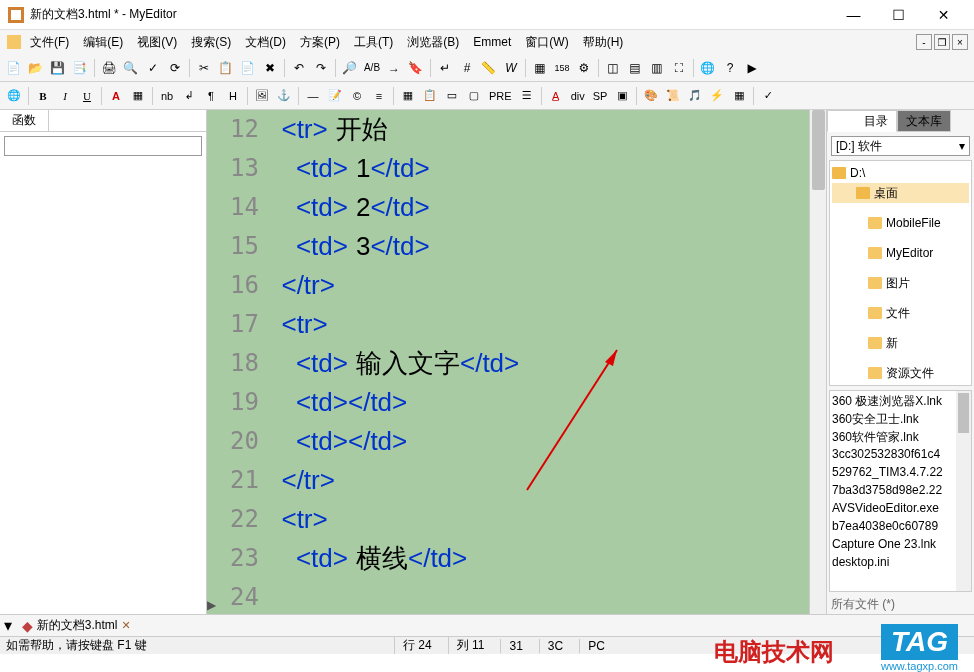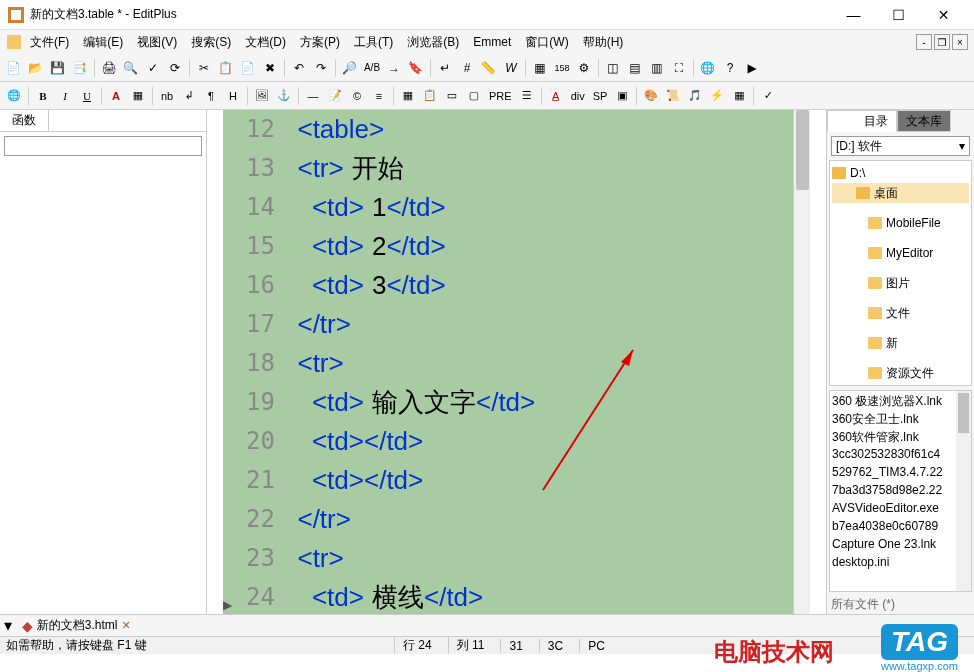--- a/index.html
+++ b/index.html
@@ -22,21 +22,21 @@
 .toolbar .tb-sep { width: 1px; height: 18px; background: #ccc; margin: 0 2px; }
 
 .toolbar2 { height: 28px; display: flex; align-items: center; padding: 0 4px; gap: 2px; border-bottom: 1px solid #d0d0d0; background: #f5f5f5; font-size: 11px; }
 .toolbar2 .tb-btn { min-width: 20px; height: 20px; display: flex; align-items: center; justify-content: center; font-size: 11px; border: 1px solid transparent; padding: 0 2px; }
 .toolbar2 .tb-sep { width: 1px; height: 18px; background: #ccc; margin: 0 2px; }
 .toolbar2 .bold { font-weight: bold; font-family: "Times New Roman"; }
 .toolbar2 .italic { font-style: italic; font-family: "Times New Roman"; }
 .toolbar2 .underline-u { text-decoration: underline; font-family: "Times New Roman"; }
 .toolbar2 .color-a { color: #c00; font-weight: bold; }
 
-.main { display: flex; height: 504px; gap: 16px; }
+.main { display: flex; height: 504px; }
 
 .left-panel { width: 207px; border-right: 1px solid #ccc; background: #fff; display: flex; flex-direction: column; }
 .left-panel .tabs { display: flex; height: 22px; border-bottom: 1px solid #ccc; }
 .left-panel .tab { padding: 2px 12px; font-size: 12px; border-right: 1px solid #ccc; background: #fff; }
 .left-panel .tab.active { background: #fff; }
 .left-panel .input-area { padding: 4px; }
 .left-panel .input-box { width: 100%; height: 20px; border: 1px solid #999; font-size: 12px; padding: 0 2px; }
 .left-panel .empty { flex: 1; }
 
 .editor { flex: 1; display: flex; background: #a8cba3; position: relative; overflow: hidden; }
@@ -75,32 +75,32 @@
 .doc-tabs .close-x { color: #a06030; font-size: 11px; }
 
 .statusbar { height: 18px; display: flex; align-items: center; border-top: 1px solid #ccc; background: #f0f0f0; font-size: 12px; padding: 1px 6px; gap: 8px; }
 .statusbar .sb-cell { padding: 0 8px; border-left: 1px solid #ccc; }
 .statusbar .sb-help { flex: 0 0 auto; width: 380px; }
 
 .red-arrow { position: absolute; pointer-events: none; }
 
 .watermark1 { position: absolute; right: 140px; bottom: 4px; font-size: 24px; font-weight: bold; color: #d02020; }
 .watermark2 { position: absolute; right: 16px; bottom: 0; }
-.watermark2 .tag-box { display: inline-block; background: #1896d4; color: #fff; font-size: 28px; font-weight: bold; padding: 2px 10px; border-radius: 6px; font-style: italic; }
+.watermark2 .tag-box { display: inline-block; background: #1896d4; color: #fff; font-size: 28px; font-weight: bold; padding: 2px 10px; border-radius: 0; font-style: italic; }
 .watermark2 .url { font-size: 11px; color: #1896d4; display: block; text-align: right; }
 </style>
 </head>
 <body>
 
 <div class="titlebar">
   <svg class="app-icon" viewBox="0 0 16 16">
       <rect fill="#d08030" width="16" height="16"></rect>
       <rect fill="#fff" x="3" y="3" width="10" height="10"></rect>
     </svg>
-  <span class="title">新的文档3.table * - EditPlus</span>
+  <span class="title">新的文档3.html * - MyEditor</span>
   <div class="win-btns">
     <div class="win-btn">―</div>
     <div class="win-btn">☐</div>
     <div class="win-btn">✕</div>
   </div>
 </div>
 
 <div class="menubar">
   <svg width="16" height="16">
       <rect fill="#f5c767" width="14" height="14" x="1" y="1"></rect>
@@ -233,21 +233,20 @@
         <div class="ln">17</div>
         <div class="ln">18</div>
         <div class="ln">19</div>
         <div class="ln">20</div>
         <div class="ln">21</div>
         <div class="ln">22</div>
         <div class="ln">23</div>
         <div class="ln">24</div>
       </div>
     <div class="code" id="code">
-        <div class="line"><span>  </span><span class="tag">&lt;table&gt;</span></div>
         <div class="line"><span>  </span><span class="tag">&lt;tr&gt;</span><span class="text">开始</span></div>
         <div class="line"><span>    </span><span class="tag">&lt;td&gt;</span><span class="text">1</span><span class="tag">&lt;/td&gt;</span></div>
         <div class="line"><span>    </span><span class="tag">&lt;td&gt;</span><span class="text">2</span><span class="tag">&lt;/td&gt;</span></div>
         <div class="line"><span>    </span><span class="tag">&lt;td&gt;</span><span class="text">3</span><span class="tag">&lt;/td&gt;</span></div>
         <div class="line"><span>  </span><span class="tag">&lt;/tr&gt;</span></div>
         <div class="line"><span>  </span><span class="tag">&lt;tr&gt;</span></div>
         <div class="line"><span>    </span><span class="tag">&lt;td&gt;</span><span class="text">输入文字</span><span class="tag">&lt;/td&gt;</span></div>
         <div class="line"><span>    </span><span class="tag">&lt;td&gt;</span><span class="tag">&lt;/td&gt;</span></div>
         <div class="line"><span>    </span><span class="tag">&lt;td&gt;</span><span class="tag">&lt;/td&gt;</span></div>
         <div class="line"><span>  </span><span class="tag">&lt;/tr&gt;</span></div>

